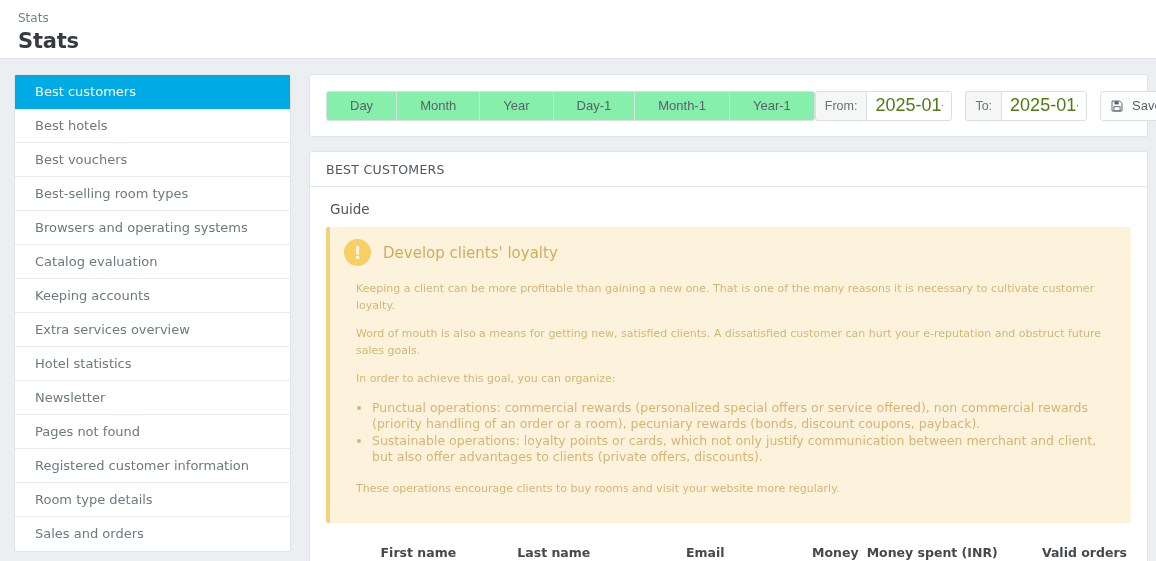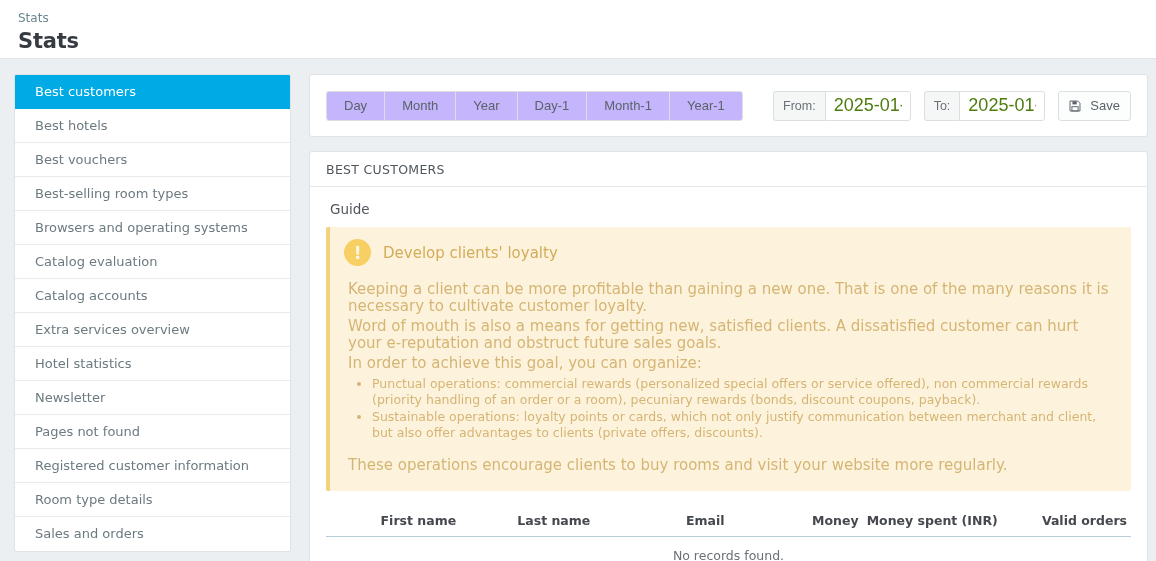--- a/index.html
+++ b/index.html
@@ -87,27 +87,27 @@
     display: flex;
     align-items: center;
     padding: 0 16px;
     margin-bottom: 14px;
     position: relative;
   }
   .btn-group {
     display: flex;
   }
   .btn-group .btn {
-    background: #c4b5fd;
+    background: #86efac;
     border: 1px solid #dcdfe2;
     border-right-width: 0;
     color: #5b6268;
     font-size: 13px;
     font-family: "Liberation Sans", sans-serif;
-    padding: 0 17px;
+    padding: 0 23px;
     height: 30px;
     line-height: 28px;
     box-sizing: border-box;
     cursor: pointer;
     white-space: nowrap;
   }
   .btn-group .btn:first-child { border-radius: 3px 0 0 3px; }
   .btn-group .btn:last-child {
     border-right-width: 1px;
     border-radius: 0 3px 3px 0;
@@ -210,22 +210,22 @@
     font-size: 18px;
     font-weight: bold;
     line-height: 1;
     font-family: "DejaVu Sans", sans-serif;
   }
   .alert-title {
     font-size: 15px;
     color: #d3ac5a;
   }
   .alert p {
-    margin: 4px;
-    font-size: 15px;
+    margin: 12px;
+    font-size: 11px;
     line-height: 16.5px;
     color: #d5b574;
   }
   .alert ul {
     margin: 0;
     padding-left: 28px;
     list-style: disc;
   }
   .alert li {
     font-size: 12.5px;
@@ -274,21 +274,21 @@
 
 <div class="body-wrap">
 
   <div class="sidebar" id="sidebar">
       <div class="side-item active">Best customers</div>
       <div class="side-item">Best hotels</div>
       <div class="side-item">Best vouchers</div>
       <div class="side-item">Best-selling room types</div>
       <div class="side-item">Browsers and operating systems</div>
       <div class="side-item">Catalog evaluation</div>
-      <div class="side-item">Catalog accounts</div>
+      <div class="side-item">Keeping accounts</div>
       <div class="side-item">Extra services overview</div>
       <div class="side-item">Hotel statistics</div>
       <div class="side-item">Newsletter</div>
       <div class="side-item">Pages not found</div>
       <div class="side-item">Registered customer information</div>
       <div class="side-item">Room type details</div>
       <div class="side-item">Sales and orders</div>
     </div>
 
   <div class="main">

